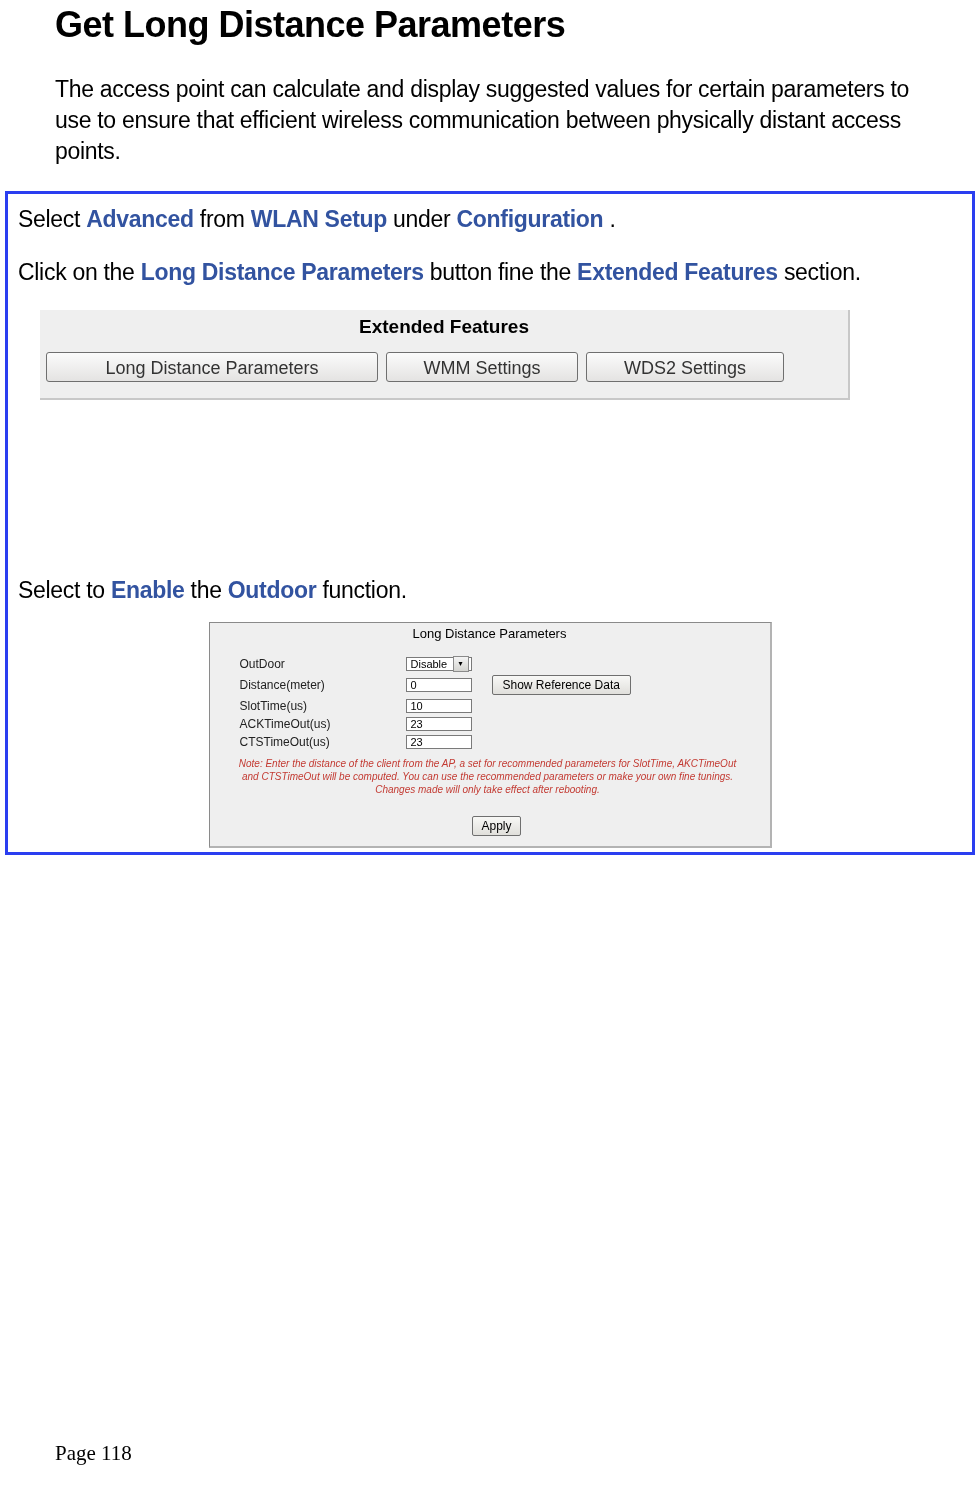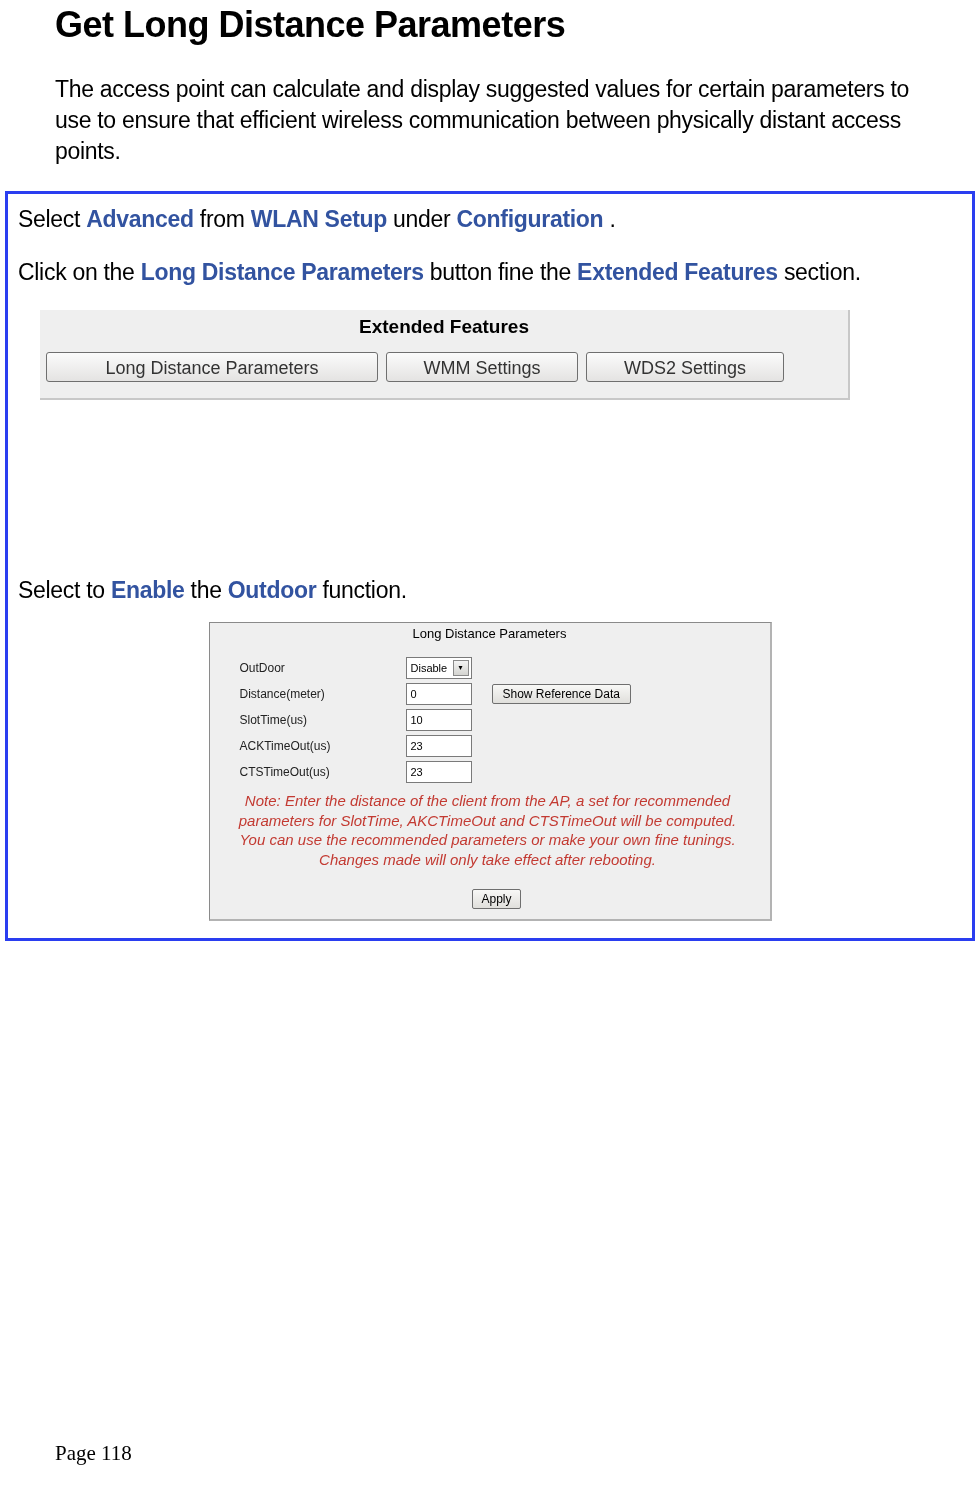--- a/index.html
+++ b/index.html
@@ -27,21 +27,21 @@
   }
   p.intro {
     font-family: Verdana, Geneva, sans-serif;
     font-size: 23px;
     line-height: 1.35;
     margin: 28px 0 24px 0;
     letter-spacing: -0.3px;
   }
   .blue-box {
     border: 3px solid #2a3ef0;
-    padding: 10px 10px 17px 10px;
+    padding: 10px 10px 4px 10px;
     margin-left: -50px;
     margin-right: -50px;
   }
   .blue-box p {
     font-family: Verdana, Geneva, sans-serif;
     font-size: 23px;
     line-height: 1.35;
     margin: 0 0 22px 0;
     letter-spacing: -0.3px;
   }
@@ -120,21 +120,21 @@
   }
   .ldp-label {
     width: 166px;
     color: #222;
     font-size: 12px;
   }
   .ldp-select,
   .ldp-input {
     font-family: Tahoma, Verdana, sans-serif;
     font-size: 11px;
-    height: 22px;
+    height: 14px;
     box-sizing: border-box;
   }
   .ldp-select {
     width: 66px;
     background: #fff;
     border: 1px solid #7a7a7a;
     display: inline-flex;
     align-items: center;
     justify-content: space-between;
     padding: 0 2px 0 4px;
@@ -158,21 +158,21 @@
     border: 1px solid #6f6f6f;
     border-radius: 2px;
     font-size: 12px;
     padding: 1px 10px;
     height: 20px;
     box-sizing: border-box;
   }
   .ldp-note {
     color: #c33a32;
     font-style: italic;
-    font-size: 15px;
+    font-size: 10px;
     text-align: center;
     margin: 8px 8px 0 -10px;
     line-height: 1.3;
   }
   .ldp-apply-row {
     text-align: center;
     margin-top: 20px;
   }
   .ldp-apply {
     background: linear-gradient(#f8f8f6,#e0dfdb);

